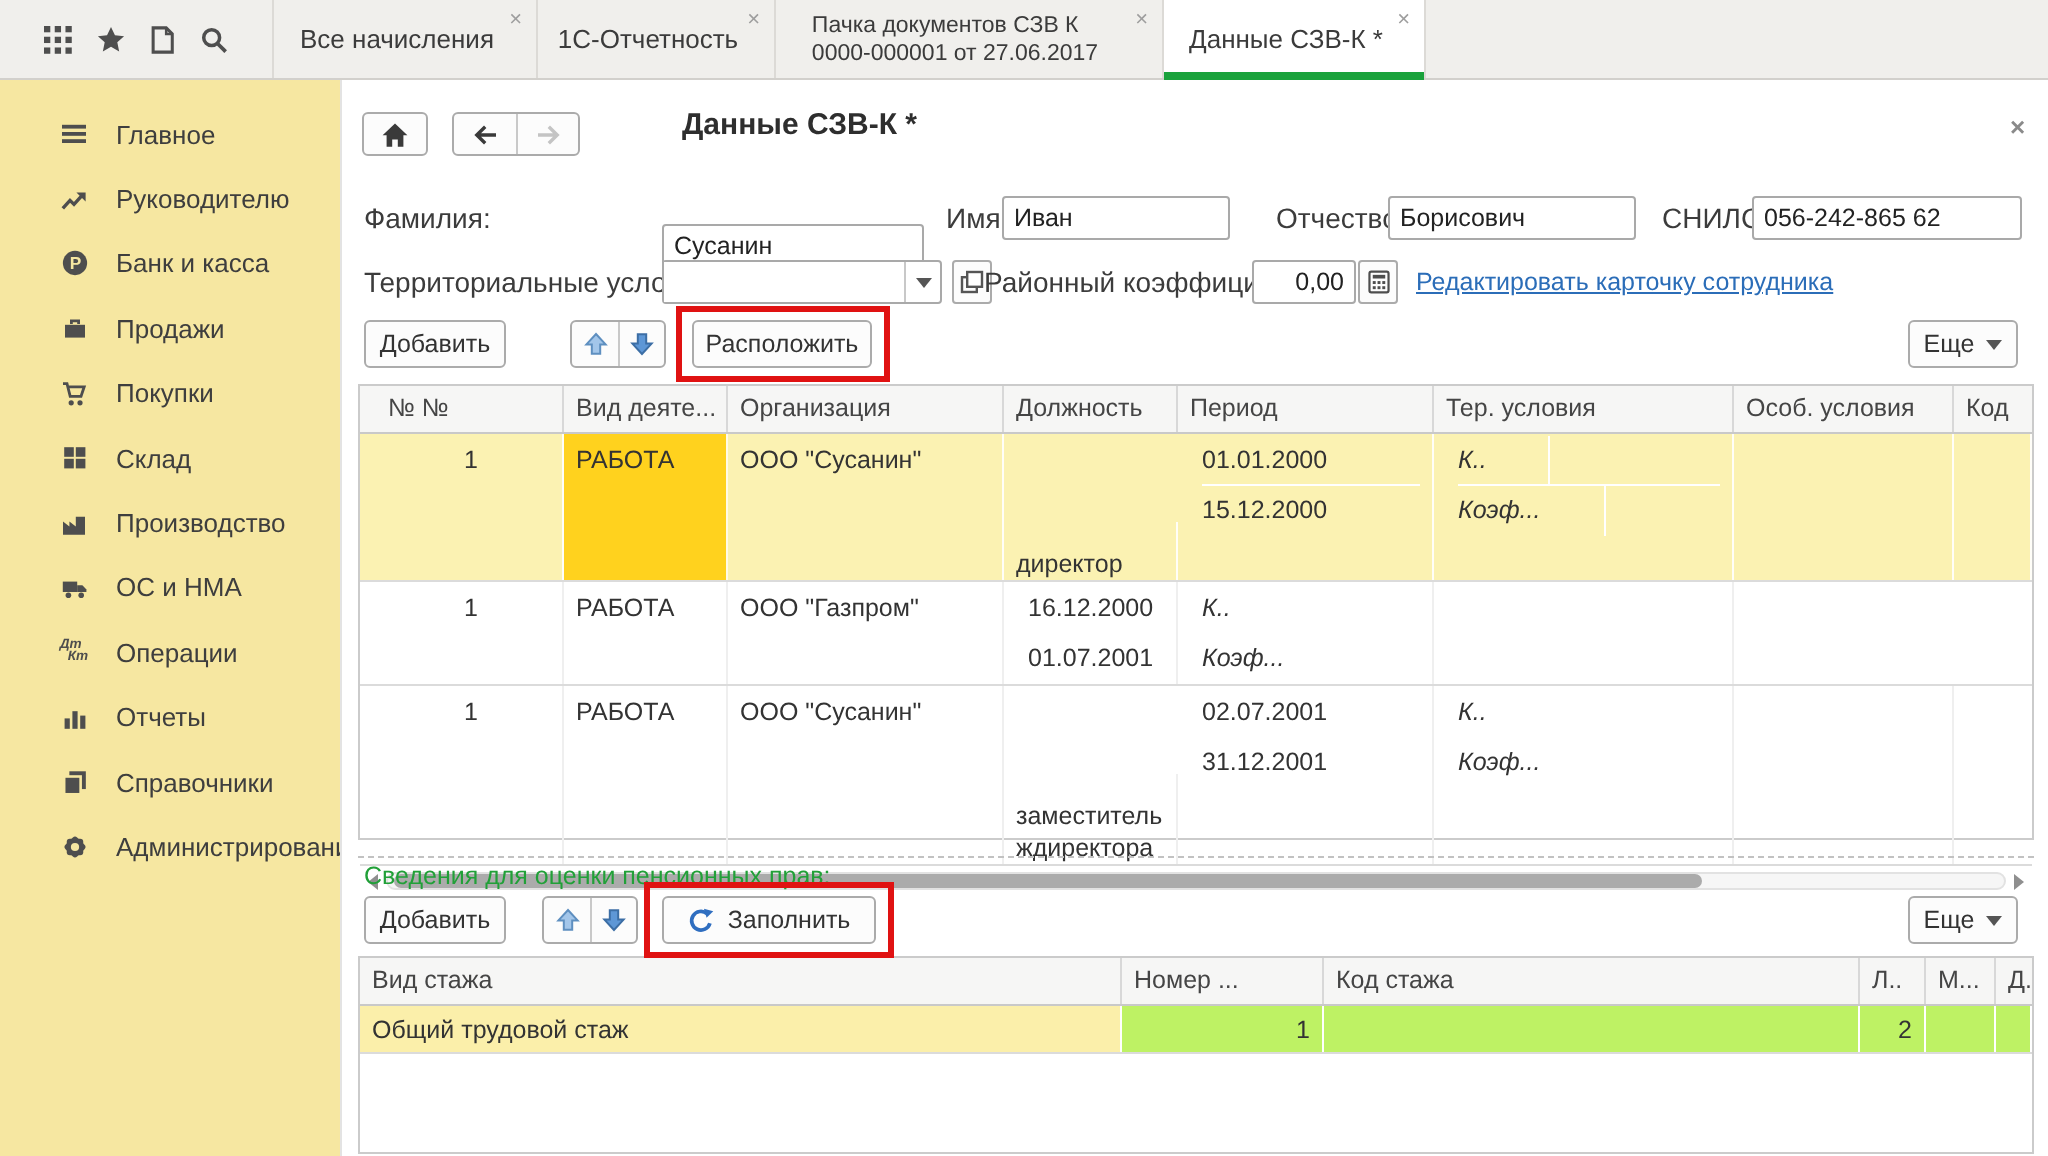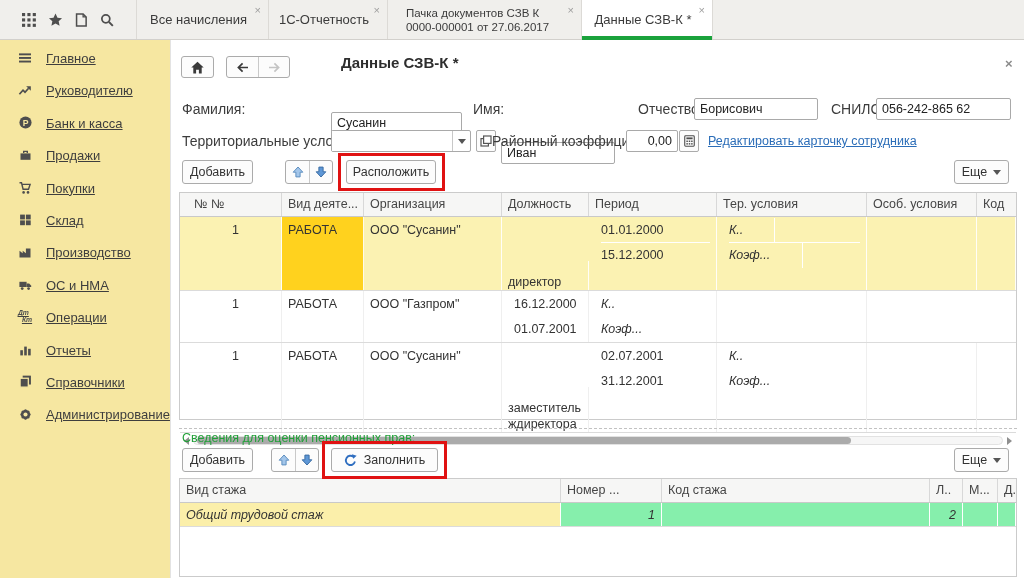--- a/index.html
+++ b/index.html
@@ -12,21 +12,21 @@
   .tb-icons { width:137px; display:flex; align-items:center; justify-content:space-evenly; padding:0 10px; border-right:1px solid #DCDAD6; flex:none; }
   .tb-icons svg { display:block; }
   .tab { position:relative; display:flex; align-items:center; justify-content:center; border-right:1px solid #DCDAD6; font-size:13px; color:#3B3B3B; padding:0 8px; flex:none; cursor:pointer; }
   .tab .close { position:absolute; top:5px; right:7px; font-size:11px; line-height:1; color:#9E9E9E; cursor:pointer; }
   .tab.active { background:#fff; }
   .tab.active::after { content:""; position:absolute; left:0; right:0; bottom:-1px; height:4px; background:#1AA23C; }
   .tab .two-line { display:flex; flex-direction:column; align-items:flex-start; font-size:11.5px; line-height:14px; padding-right:14px; }
 
   
   .sidebar { position:absolute; left:0; top:40px; width:170px; height:538px; background:#F6E7A1; padding-top:11px; }
-  .sb-item { height:32.4px; display:flex; padding-left:16px; gap:12px; font-size:13px; color:#3E3E3E; cursor:pointer;text-decoration:underline; }
+  .sb-item { height:32.4px; display:flex; align-items:center; padding-left:28px; gap:12px; font-size:13px; color:#3E3E3E; cursor:pointer; }
   .sb-ico { width:18px; height:14px; display:flex; align-items:center; justify-content:center; flex:none; }
   .sb-ico svg { fill:#4E4E4E; display:block; }
   .dtkt { display:flex; flex-direction:column; font-size:6.8px; font-weight:bold; color:#4E4E4E; line-height:6.8px; font-style:italic; }
   .dtkt span:last-child { padding-left:4px; }
 
   
   .main { position:absolute; left:170px; top:40px; width:854px; height:538px; background:#fff; border-left:1px solid #E3E3E3; }
 
   .btn { display:inline-flex; align-items:center; justify-content:center; background:#FCFCFC; border:1px solid #ABABAB; border-radius:3px; font-size:12.5px; color:#333; height:24px; cursor:pointer; }
   .abs { position:absolute; }
@@ -81,21 +81,21 @@
   .hscroll { height:15px; margin:0 4px 3px; display:flex; align-items:center; gap:4px; flex:none; }
   .sb-arrow { width:0; height:0; cursor:pointer; }
   .sb-arrow.left  { border-top:4px solid transparent; border-bottom:4px solid transparent; border-right:5px solid #8F8F8F; }
   .sb-arrow.right { border-top:4px solid transparent; border-bottom:4px solid transparent; border-left:5px solid #8F8F8F; }
   .sb-track { flex:1; height:9px; background:#F6F6F6; border:1px solid #E2E2E2; border-radius:5px; position:relative; cursor:pointer; }
   .sb-thumb { position:absolute; left:3px; top:0; width:81%; height:7px; background:#ABABAB; border-radius:4px; cursor:grab; }
 
   #dash-sep { position:absolute; left:8px; top:388px; width:838px; border-top:1px dashed #C2C2C2; }
   #pension-label { position:absolute; left:11px; top:391px; font-size:12.5px; color:#21A038; }
 
-  .t2row { background:#86efac; border-bottom:1px solid #DBDBDB; flex:none; cursor:pointer;font-style:italic; }
+  .t2row { background:#bef264; border-bottom:1px solid #DBDBDB; flex:none; cursor:pointer; }
   .t2row .c { height:23px; line-height:23px; border-right:1px solid #fff; }
   .t2row .c-kind { background:#FBEFAA; }
   .ra { text-align:right; }
 </style>
 </head>
 <body>
 
 <div id="screen">
 
   <div class="tabbar">
@@ -289,21 +289,21 @@
             <path d="M2 6.5 H11.2 M7.4 2.4 L11.6 6.5 L7.4 10.6" fill="none" stroke="#C4C4C4" stroke-width="1.7"></path>
           </svg>
       </span>
     </div>
     <div class="abs" id="form-title">Данные СЗВ-К *</div>
     <div class="abs" id="form-close">×</div>
 
     <span class="flabel" style="left:11px; top:58px">Фамилия:</span>
     <input class="finput" style="left: 160px; top: 72px; width: 131px;" value="Сусанин">
     <span class="flabel" style="left:302px; top:58px">Имя:</span>
-    <input class="finput" style="left: 330px; top: 58px; width: 114px; margin-top: 44px;" value="Иван">
+    <input class="finput" style="left: 330px; top: 58px; width: 114px;" value="Иван">
     <span class="flabel" style="left:467px; top:58px">Отчество:</span>
     <input class="finput" style="left: 523px; top: 58px; width: 124px;" value="Борисович">
     <span class="flabel" style="left:660px; top:58px">СНИЛС:</span>
     <input class="finput" style="left: 705px; top: 58px; width: 135px;" value="056-242-865 62">
 
     <span class="flabel" style="left:11px; top:90px">Территориальные условия:</span>
     <div class="combo">
       <input value="" style="">
       <span class="dd">
           <span class="tri-down"></span>

